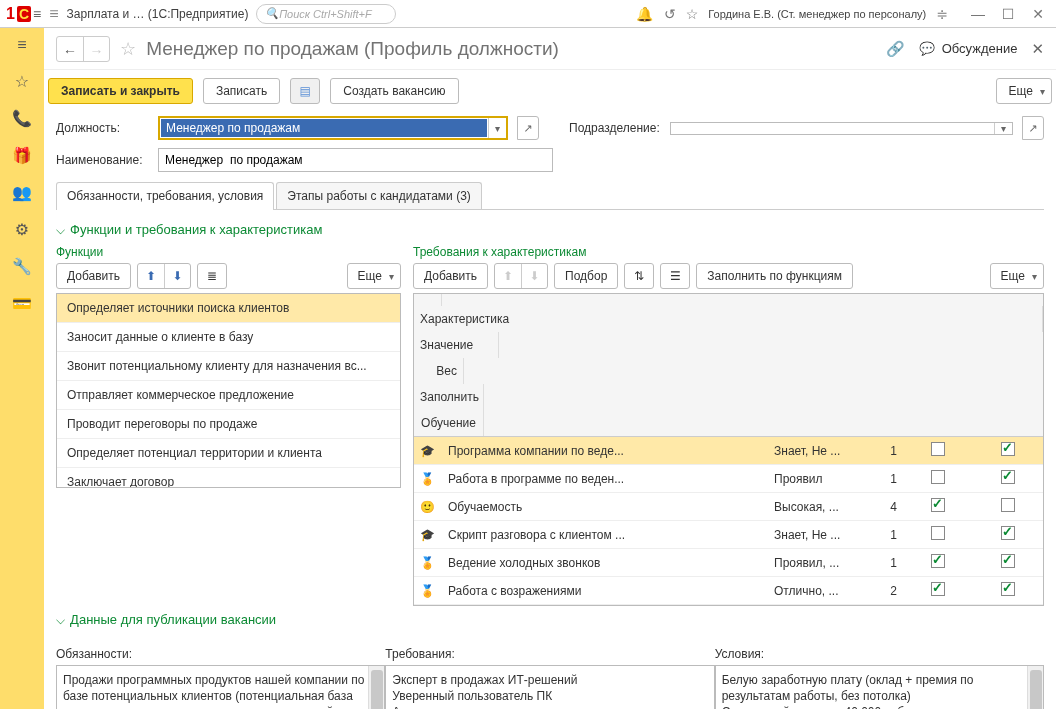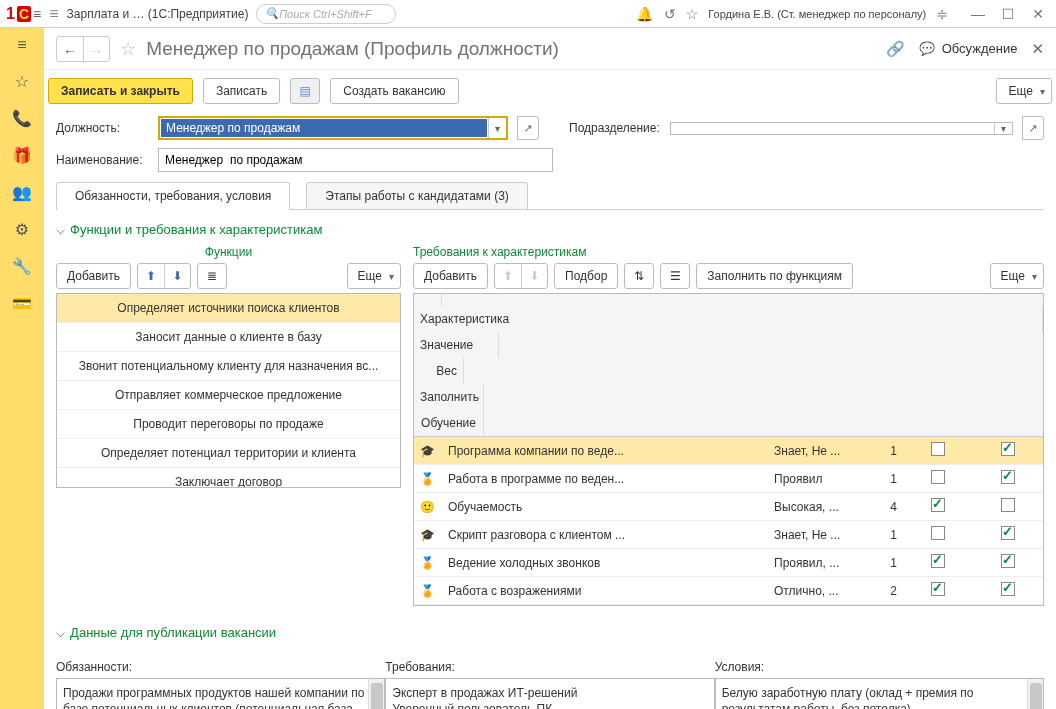--- a/index.html
+++ b/index.html
@@ -46,30 +46,30 @@
 .input-pos{flex:0 0 350px;display:flex;border:2px solid #d8a800;background:#fff;}
 .input-pos .val{flex:1;background:#3a6bb2;color:#fff;padding:2px 5px;margin:1px;}
 .input-pos .ibtn{width:18px;display:flex;align-items:center;justify-content:center;border-left:1px solid #ccc;font-size:10px;color:#666;}
 .ibtn2{width:22px;height:24px;border:1px solid #bbb;display:flex;align-items:center;justify-content:center;font-size:11px;color:#666;margin-left:-1px;border-radius:0 3px 3px 0;}
 .input-dep{flex:1;display:flex;border:1px solid #bbb;}
 .input-dep .val{flex:1;padding:2px 5px;}
 .input-dep .ibtn{width:18px;display:flex;align-items:center;justify-content:center;border-left:1px solid #ccc;font-size:10px;color:#666;}
 .input-name{flex:0 0 395px;}
 
 .tabs{display:flex;margin:6px 12px 0;border-bottom:1px solid #ccc;}
-.tab{padding:6px 18px;border:1px solid #ccc;border-bottom:none;background:#f6f6f6;border-radius:3px 3px 0 0;margin-right:16px;font-size:12px;}
+.tab{padding:6px 10px;border:1px solid #ccc;border-bottom:none;background:#f6f6f6;border-radius:3px 3px 0 0;margin-right:2px;font-size:12px;}
 .tab.active{background:#fff;position:relative;}
 .tab.active:after{content:"";position:absolute;left:0;right:0;bottom:-1px;height:1px;background:#fff;}
 
 .content{padding:8px 12px;overflow:auto;flex:1;}
 .section-title{color:#0c8a34;font-size:13px;display:flex;align-items:center;gap:5px;margin:4px 0;}
 .section-title:before{content:"⌵";transform:rotate(0deg);font-size:12px;}
 
 .two-col{display:flex;gap:12px;}
-.col-left{flex:0 0 345px;text-align:center;}
+.col-left{flex:0 0 345px;}
 .col-right{flex:1;}
 .subhead{color:#0c8a34;font-size:12px;margin:4px 0;}
 .listtoolbar{display:flex;gap:6px;margin-bottom:4px;align-items:center;}
 .smbtn{border:1px solid #bbb;background:#fff;height:26px;padding:0 10px;border-radius:3px;display:flex;align-items:center;justify-content:center;font-size:12px;}
 .smibtn{width:30px;}
 .arrows{display:flex;border:1px solid #bbb;border-radius:3px;}
 .arbtn{width:26px;height:24px;display:flex;align-items:center;justify-content:center;}
 .arbtn + .arbtn{border-left:1px solid #ccc;}
 .smbtn-more{padding-right:18px;position:relative;margin-left:auto;}
 .smbtn-more:after{content:"▾";position:absolute;right:6px;font-size:10px;color:#666;}
@@ -284,21 +284,21 @@
                     <div class="td c-val">Отлично, ...</div>
                     <div class="td c-weight">2</div>
                     <div class="td c-check"><span class="chk on"></span></div>
                     <div class="td c-train"><span class="chk on"></span></div>
                   </div>
                 </div>
             </div>
           </div>
         </div>
 
-        <div class="section-title" style="margin-top:19px;">
+        <div class="section-title" style="margin-top:6px;">
             <span>Данные для публикации вакансии</span>
           </div>
         <div class="pub-cols">
           <div class="pub-col">
             <div class="pub-label">Обязанности:</div>
             <div class="pub-text"><span style="white-space:pre-wrap;">Продажи программных продуктов нашей компании по базе потенциальных клиентов (потенциальная база предоставляется,клиенты - это юр. лица, малый и средней бизнес)
 Выявление потребностей клиента и консультации по продуктам
 Проведение удаленных презентации для клиентов
 Подготовка коммерческих предложений</span><div class="scroll">
                   <div class="thumb" style="top:4px;height:80px;"></div>

